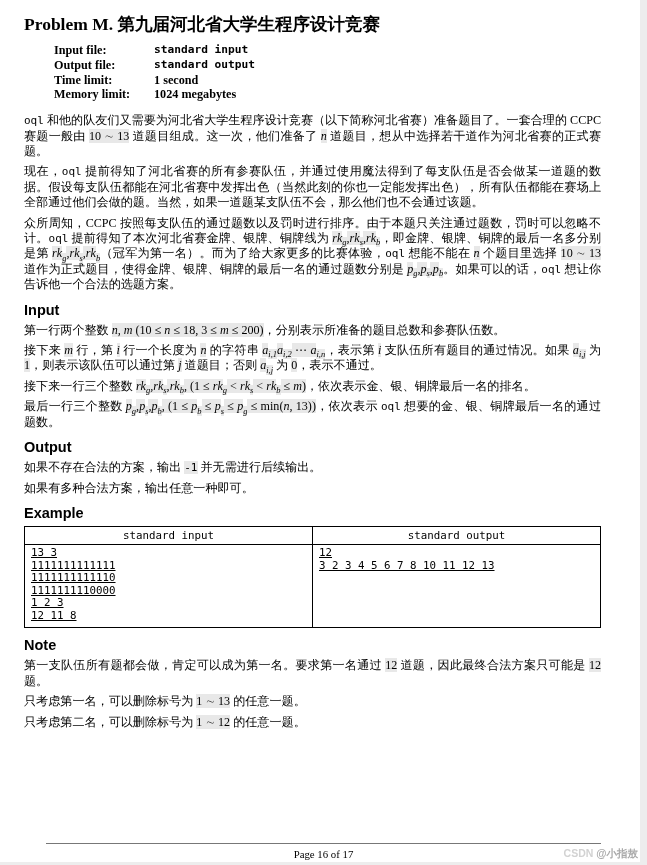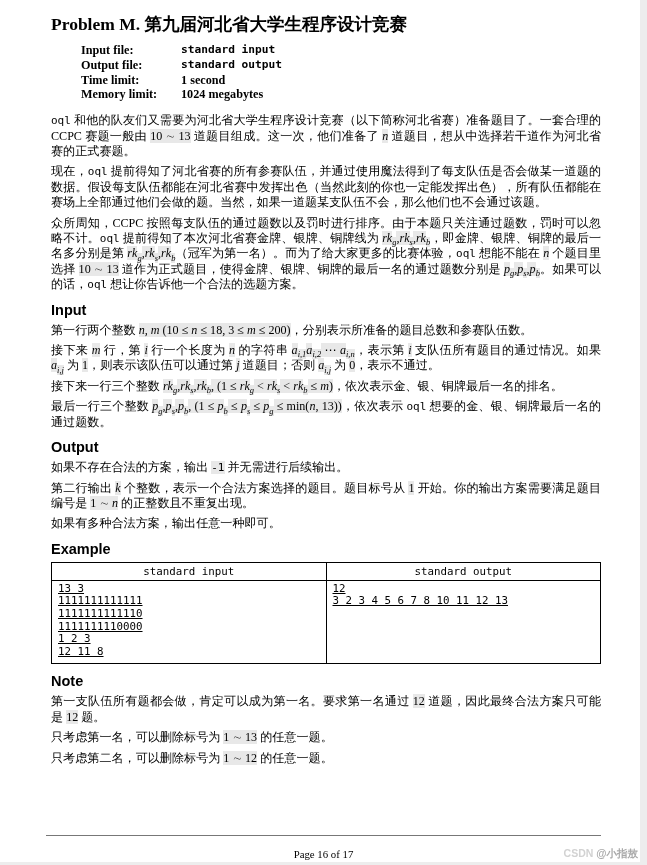--- a/index.html
+++ b/index.html
@@ -7,21 +7,21 @@
   html, body { margin: 0; padding: 0; }
   body {
     width: 647px; height: 865px;
     background: #ffffff;
     font-family: "Liberation Serif", serif;
     color: #000;
   }
   .page { position: relative; width: 647px; height: 865px; overflow: hidden; background: #fff; }
   .edge-right { position: absolute; top: 0; right: 0; width: 7px; height: 100%; background: #ededed; }
   .edge-bottom { position: absolute; left: 0; bottom: 0; width: 100%; height: 3px; background: #ededed; }
-  .content { padding: 10px 46px 0 51px; }
+  .content { padding: 10px 46px 0 24px; }
 
   .title {
     font-size: 17.5px; font-weight: bold;
     margin: 2px 0 7px 0;
     font-family: "Liberation Serif", serif;
   }
 
   .meta { margin: 0 0 11px 30px; font-size: 12.2px; line-height: 14.8px; }
   .meta-row { display: flex; font-weight: bold; }
   .meta-label { width: 100px; flex: none; }
@@ -53,21 +53,21 @@
   }
   .example-table th { font-weight: normal; text-align: center; padding: 2px 4px; }
   .example-table td { vertical-align: top; width: 50%; padding: 2px 6px 5px 6px; line-height: 12.6px; text-decoration: underline; }
   .example-table td div { white-space: pre; }
 
   .footer {
     position: absolute; left: 46px; right: 46px; bottom: 5px;
     border-top: 1px solid #777;
     text-align: center;
     font-size: 10.8px;
-    padding-top: 12px;
+    padding-top: 4px;
     background: #fff;
   }
   .watermark {
     position: absolute; right: 9px; bottom: 4px;
     font-family: "Liberation Sans", sans-serif;
     font-size: 10.5px;
     z-index: 3;
     white-space: nowrap;
     font-weight: bold;
   }
@@ -106,21 +106,20 @@
     <p class="para"><span>众所周知，CCPC 按照每支队伍的通过题数以及罚时进行排序。由于本题只关注通过题数，罚时可以忽略不计。</span><span class="seg-tt">oql</span><span> 提前得知了本次河北省赛金牌、银牌、铜牌线为 </span><span class="seg-m">rk</span><sub class="seg-m">g</sub><span class="seg-m">,</span><span class="seg-m">rk</span><sub class="seg-m">s</sub><span class="seg-m">,</span><span class="seg-m">rk</span><sub class="seg-m">b</sub><span>，即金牌、银牌、铜牌的最后一名多分别是第 </span><span class="seg-m">rk</span><sub class="seg-m">g</sub><span class="seg-m">,</span><span class="seg-m">rk</span><sub class="seg-m">s</sub><span class="seg-m">,</span><span class="seg-m">rk</span><sub class="seg-m">b</sub><span>（冠军为第一名）。而为了给大家更多的比赛体验，</span><span class="seg-tt">oql</span><span> 想能不能在 </span><span class="seg-m">n</span><span> 个题目里选择 </span><span class="seg-mn">10 ∼ 13</span><span> 道作为正式题目，使得金牌、银牌、铜牌的最后一名的通过题数分别是 </span><span class="seg-m">p</span><sub class="seg-m">g</sub><span class="seg-m">,</span><span class="seg-m">p</span><sub class="seg-m">s</sub><span class="seg-m">,</span><span class="seg-m">p</span><sub class="seg-m">b</sub><span>。如果可以的话，</span><span class="seg-tt">oql</span><span> 想让你告诉他一个合法的选题方案。</span></p>
 
     <h2 class="section-heading">Input</h2>
     <p class="para"><span>第一行两个整数 </span><span class="seg-m">n, m</span><span class="seg-mn"> (10 ≤ </span><span class="seg-m">n</span><span class="seg-mn"> ≤ 18, 3 ≤ </span><span class="seg-m">m</span><span class="seg-mn"> ≤ 200)</span><span>，分别表示所准备的题目总数和参赛队伍数。</span></p>
     <p class="para"><span>接下来 </span><span class="seg-m">m</span><span> 行，第 </span><span class="seg-m">i</span><span> 行一个长度为 </span><span class="seg-m">n</span><span> 的字符串 </span><span class="seg-m">a</span><sub class="seg-m">i,1</sub><span class="seg-m">a</span><sub class="seg-m">i,2</sub><span class="seg-mn"> ⋯ </span><span class="seg-m">a</span><sub class="seg-m">i,n</sub><span>，表示第 </span><span class="seg-m">i</span><span> 支队伍所有题目的通过情况。如果 </span><span class="seg-m">a</span><sub class="seg-m">i,j</sub><span> 为 </span><span class="seg-mn">1</span><span>，则表示该队伍可以通过第 </span><span class="seg-m">j</span><span> 道题目；否则 </span><span class="seg-m">a</span><sub class="seg-m">i,j</sub><span> 为 </span><span class="seg-mn">0</span><span>，表示不通过。</span></p>
     <p class="para"><span>接下来一行三个整数 </span><span class="seg-m">rk</span><sub class="seg-m">g</sub><span class="seg-m">,</span><span class="seg-m">rk</span><sub class="seg-m">s</sub><span class="seg-m">,</span><span class="seg-m">rk</span><sub class="seg-m">b</sub><span class="seg-mn">, (1 ≤ </span><span class="seg-m">rk</span><sub class="seg-m">g</sub><span class="seg-mn"> &lt; </span><span class="seg-m">rk</span><sub class="seg-m">s</sub><span class="seg-mn"> &lt; </span><span class="seg-m">rk</span><sub class="seg-m">b</sub><span class="seg-mn"> ≤ </span><span class="seg-m">m</span><span class="seg-mn">)</span><span>，依次表示金、银、铜牌最后一名的排名。</span></p>
     <p class="para"><span>最后一行三个整数 </span><span class="seg-m">p</span><sub class="seg-m">g</sub><span class="seg-m">,</span><span class="seg-m">p</span><sub class="seg-m">s</sub><span class="seg-m">,</span><span class="seg-m">p</span><sub class="seg-m">b</sub><span class="seg-mn">, (1 ≤ </span><span class="seg-m">p</span><sub class="seg-m">b</sub><span class="seg-mn"> ≤ </span><span class="seg-m">p</span><sub class="seg-m">s</sub><span class="seg-mn"> ≤ </span><span class="seg-m">p</span><sub class="seg-m">g</sub><span class="seg-mn"> ≤ min(</span><span class="seg-m">n</span><span class="seg-mn">, 13))</span><span>，依次表示 </span><span class="seg-tt">oql</span><span> 想要的金、银、铜牌最后一名的通过题数。</span></p>
 
     <h2 class="section-heading">Output</h2>
     <p class="para"><span>如果不存在合法的方案，输出 </span><span class="seg-ttm">-1</span><span> 并无需进行后续输出。</span></p>
-    <p class="para"><span>第二行输出 </span><span class="seg-m">k</span><span> 个整数，表示一个合法方案选择的题目。题目标号从 </span><span class="seg-mn">1</span><span> 开始。你的输出方案需要满足题目编号是 </span><span class="seg-mn">1 ∼ </span><span class="seg-m">n</span><span> 的正整数且不重复出现。</span></p>
     <p class="para"><span>如果有多种合法方案，输出任意一种即可。</span></p>
 
     <h2 class="section-heading">Example</h2>
     <table class="example-table">
       <thead>
         <tr>
           <th>standard input</th>
           <th>standard output</th>
         </tr>
       </thead>

